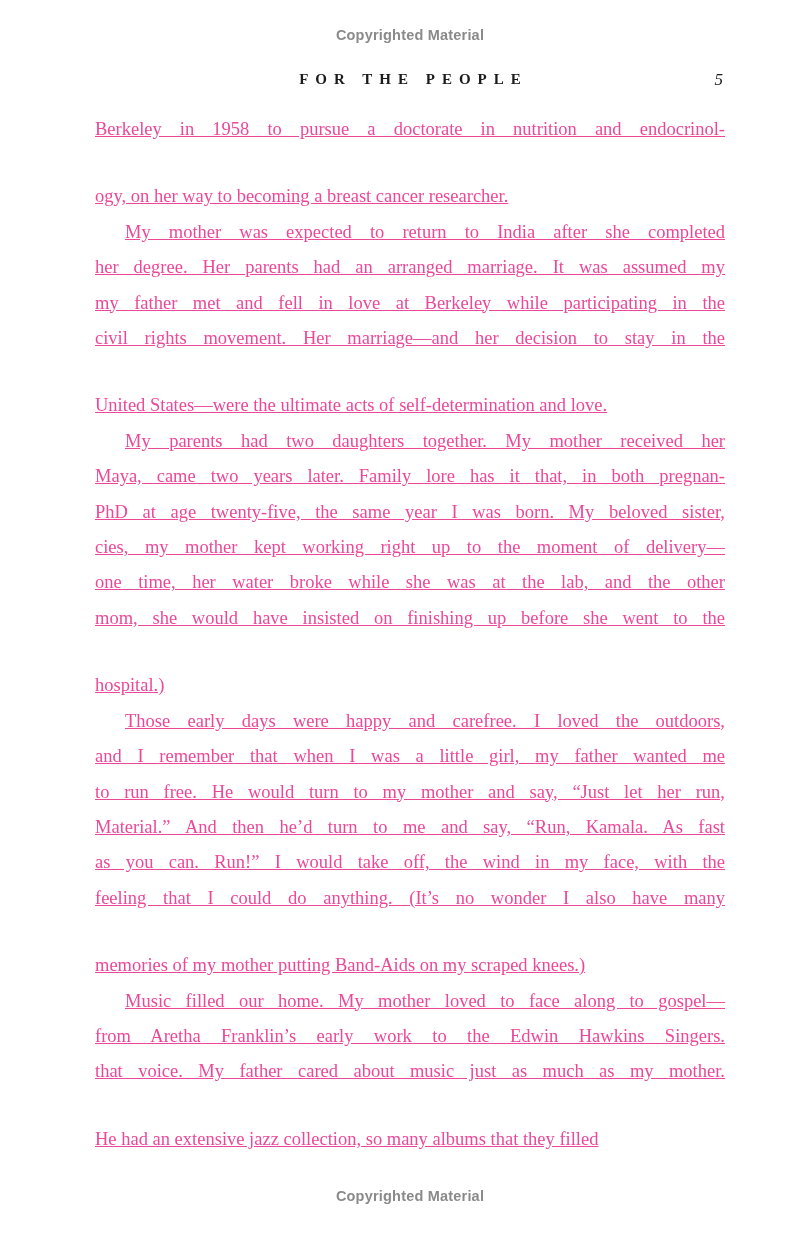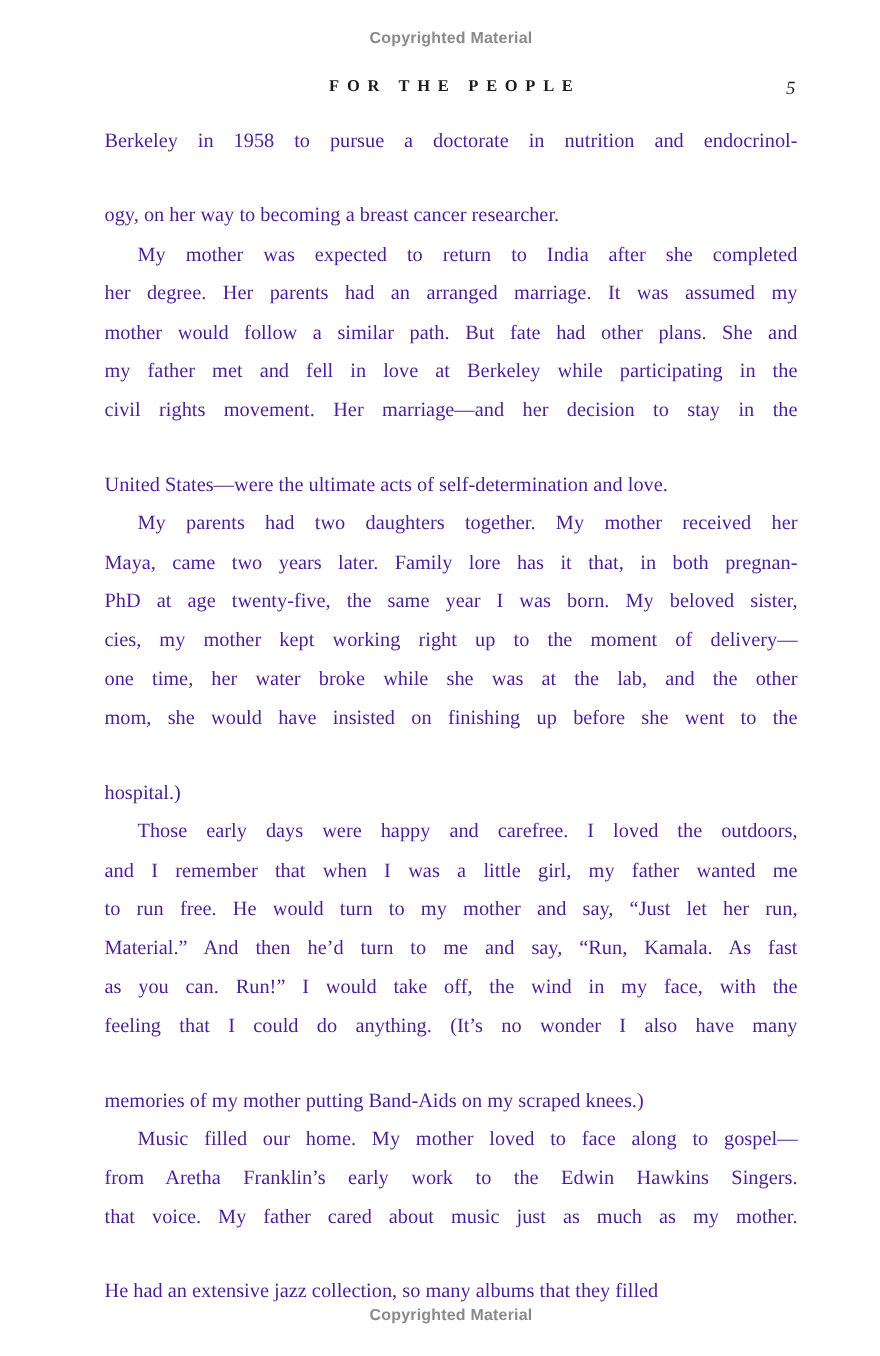--- a/index.html
+++ b/index.html
@@ -58,21 +58,22 @@
     left: 95px;
     width: 630px;
   }
   .paragraph { margin: 0; }
   .line {
     font-size: 18.5px;
     line-height: 35.4px;
     white-space: nowrap;
     text-align: justify;
     text-align-last: justify;
-    color: #4c1d95;
+    color: #ec4899;
+    text-decoration: underline;
   }
   .line.last { text-align-last: left; margin-top: 32px; }
   .line.indent { text-indent: 30px; }
 </style>
 </head>
 <body>
 
 <div class="page">
 
   <div class="notice top">Copyrighted Material</div>
@@ -83,21 +84,20 @@
   </div>
 
   <div class="page-body">
       <div class="paragraph">
         <div class="line">Berkeley in 1958 to pursue a doctorate in nutrition and endocrinol-</div>
         <div class="line last">ogy, on her way to becoming a breast cancer researcher.</div>
       </div>
       <div class="paragraph">
         <div class="line indent">My mother was expected to return to India after she completed</div>
         <div class="line">her degree. Her parents had an arranged marriage. It was assumed my</div>
-        <div class="line">mother would follow a similar path. But fate had other plans. She and</div>
         <div class="line">my father met and fell in love at Berkeley while participating in the</div>
         <div class="line">civil rights movement. Her marriage—and her decision to stay in the</div>
         <div class="line last">United States—were the ultimate acts of self-determination and love.</div>
       </div>
       <div class="paragraph">
         <div class="line indent">My parents had two daughters together. My mother received her</div>
         <div class="line">Maya, came two years later. Family lore has it that, in both pregnan-</div>
         <div class="line">PhD at age twenty-five, the same year I was born. My beloved sister,</div>
         <div class="line">cies, my mother kept working right up to the moment of delivery—</div>
         <div class="line">one time, her water broke while she was at the lab, and the other</div>

